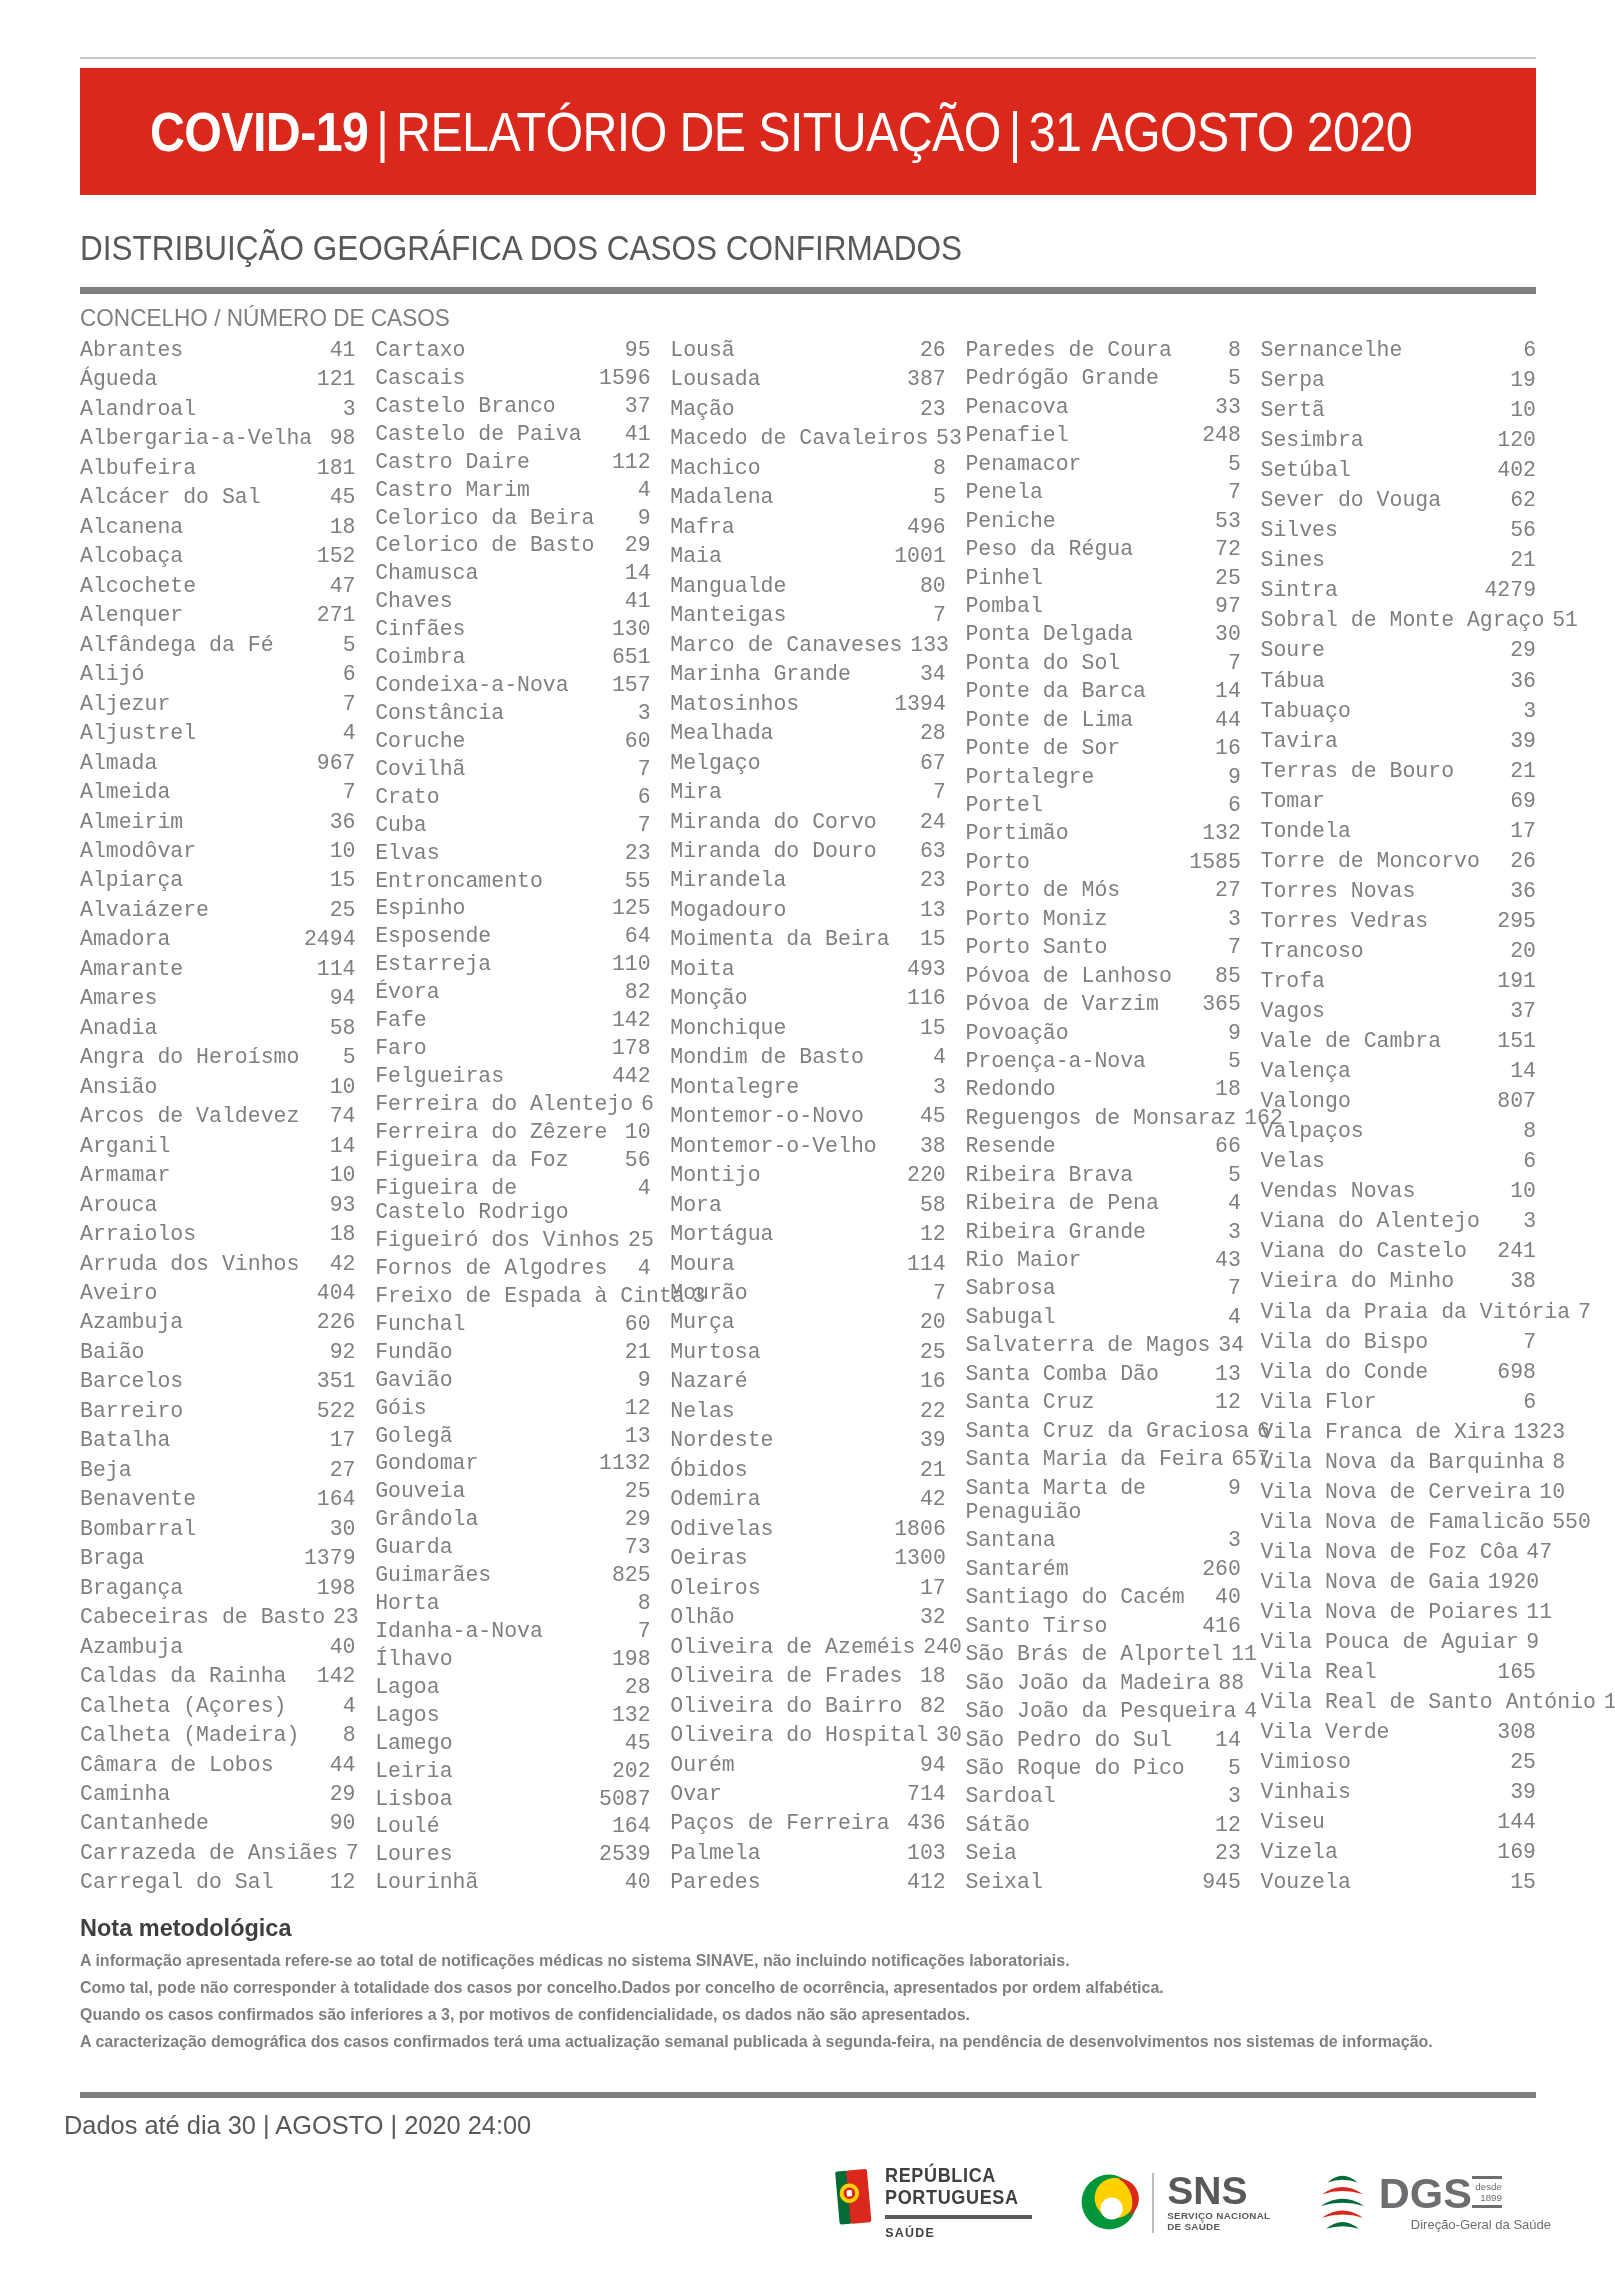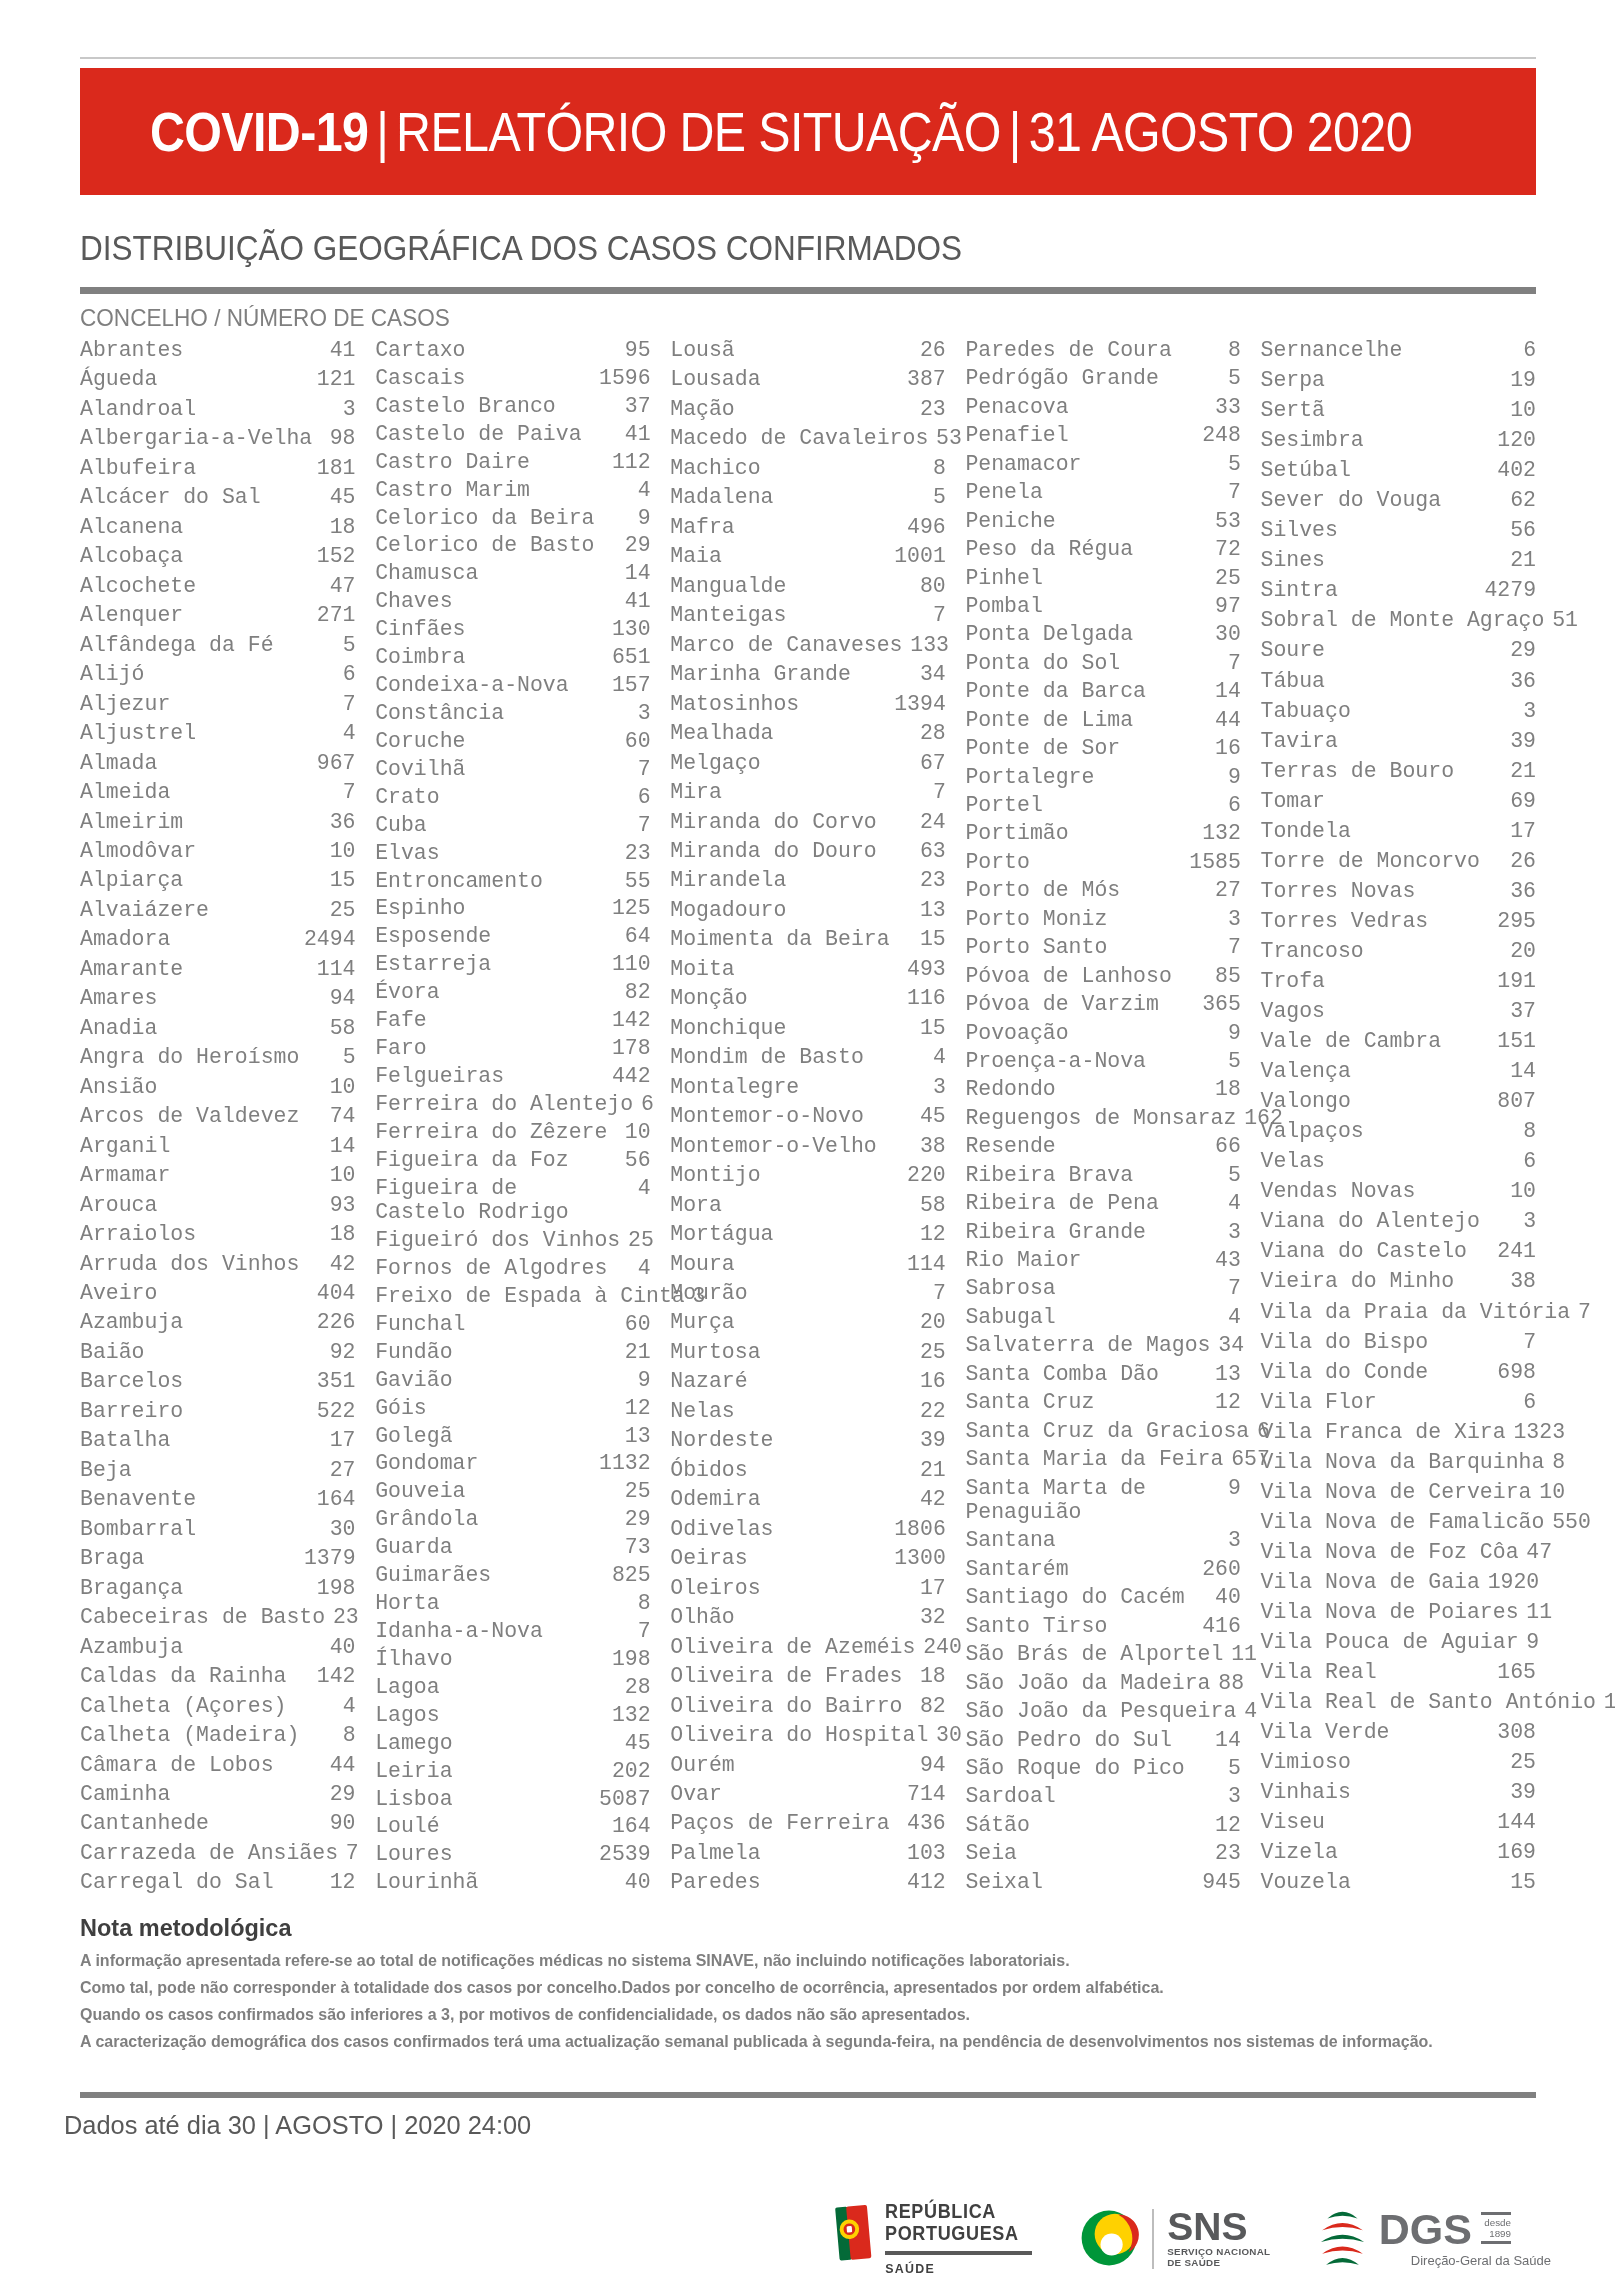--- a/index.html
+++ b/index.html
@@ -55,42 +55,42 @@
 
   
   .note{position:absolute;left:80px;top:1915px;width:1375px;}
   .note h4{margin:0 0 7.8px 0;font-size:23.5px;font-weight:700;color:#3f3f3f;}
   .note p{margin:0 0 5.9px 0;font-size:16px;line-height:1.32;color:#7f7f7f;font-weight:bold;}
 
   
   .footer-rule{position:absolute;left:80px;right:80px;top:2092px;height:5.9px;background:#808080;}
   .data-note{position:absolute;left:64px;top:2111px;font-size:25.4px;color:#595959;}
 
-  .logos{position:absolute;right:65px;top:2165px;display:flex;align-items:center;gap:47px;margin-top:36px;}
+  .logos{position:absolute;right:65px;top:2165px;display:flex;align-items:center;gap:47px;}
   .logo{display:flex;align-items:center;}
 
   
   .logo-rp{gap:11.7px;align-items:flex-start;}
   .rp-text{display:flex;flex-direction:column;}
   .rp-name{font-size:19.6px;font-weight:700;color:#404040;line-height:1.12;letter-spacing:0.7px;
            transform:scaleX(0.92);transform-origin:left top;}
   .rp-rule{width:147px;height:3.3px;background:#595959;margin:6.5px 0 7.8px 0;}
   .rp-dept{font-size:12.4px;font-weight:700;color:#404040;letter-spacing:1.3px;}
 
   
   .logo-sns{gap:13px;}
   .sns-divider{width:2px;height:60px;background:#bdbdbd;}
   .sns-text{display:flex;flex-direction:column;}
   .sns-acronym{font-size:39px;font-weight:700;color:#58595b;line-height:0.95;}
   .sns-sub{font-size:9.8px;font-weight:700;color:#58595b;line-height:1.2;letter-spacing:0.3px;}
 
   
   .logo-dgs{gap:10.4px;}
   .dgs-text{display:flex;flex-direction:column;}
-  .dgs-toprow{display:flex;align-items:flex-start;gap:9px;}
+  .dgs-toprow{display:flex;align-items:flex-start;}
   .dgs-acronym{font-size:43px;font-weight:700;color:#6d6e71;line-height:0.9;}
   .dgs-since{display:flex;flex-direction:column;align-items:flex-end;font-size:9.8px;color:#6d6e71;line-height:1.15;}
   .dgs-since .bar{width:30px;height:2.6px;background:#6d6e71;margin:2px 0;}
   .dgs-sub{font-size:13px;color:#6d6e71;margin-top:3.9px;padding-left:32px;}
 </style>
 </head>
 <body>
 
 <div class="page">
 

